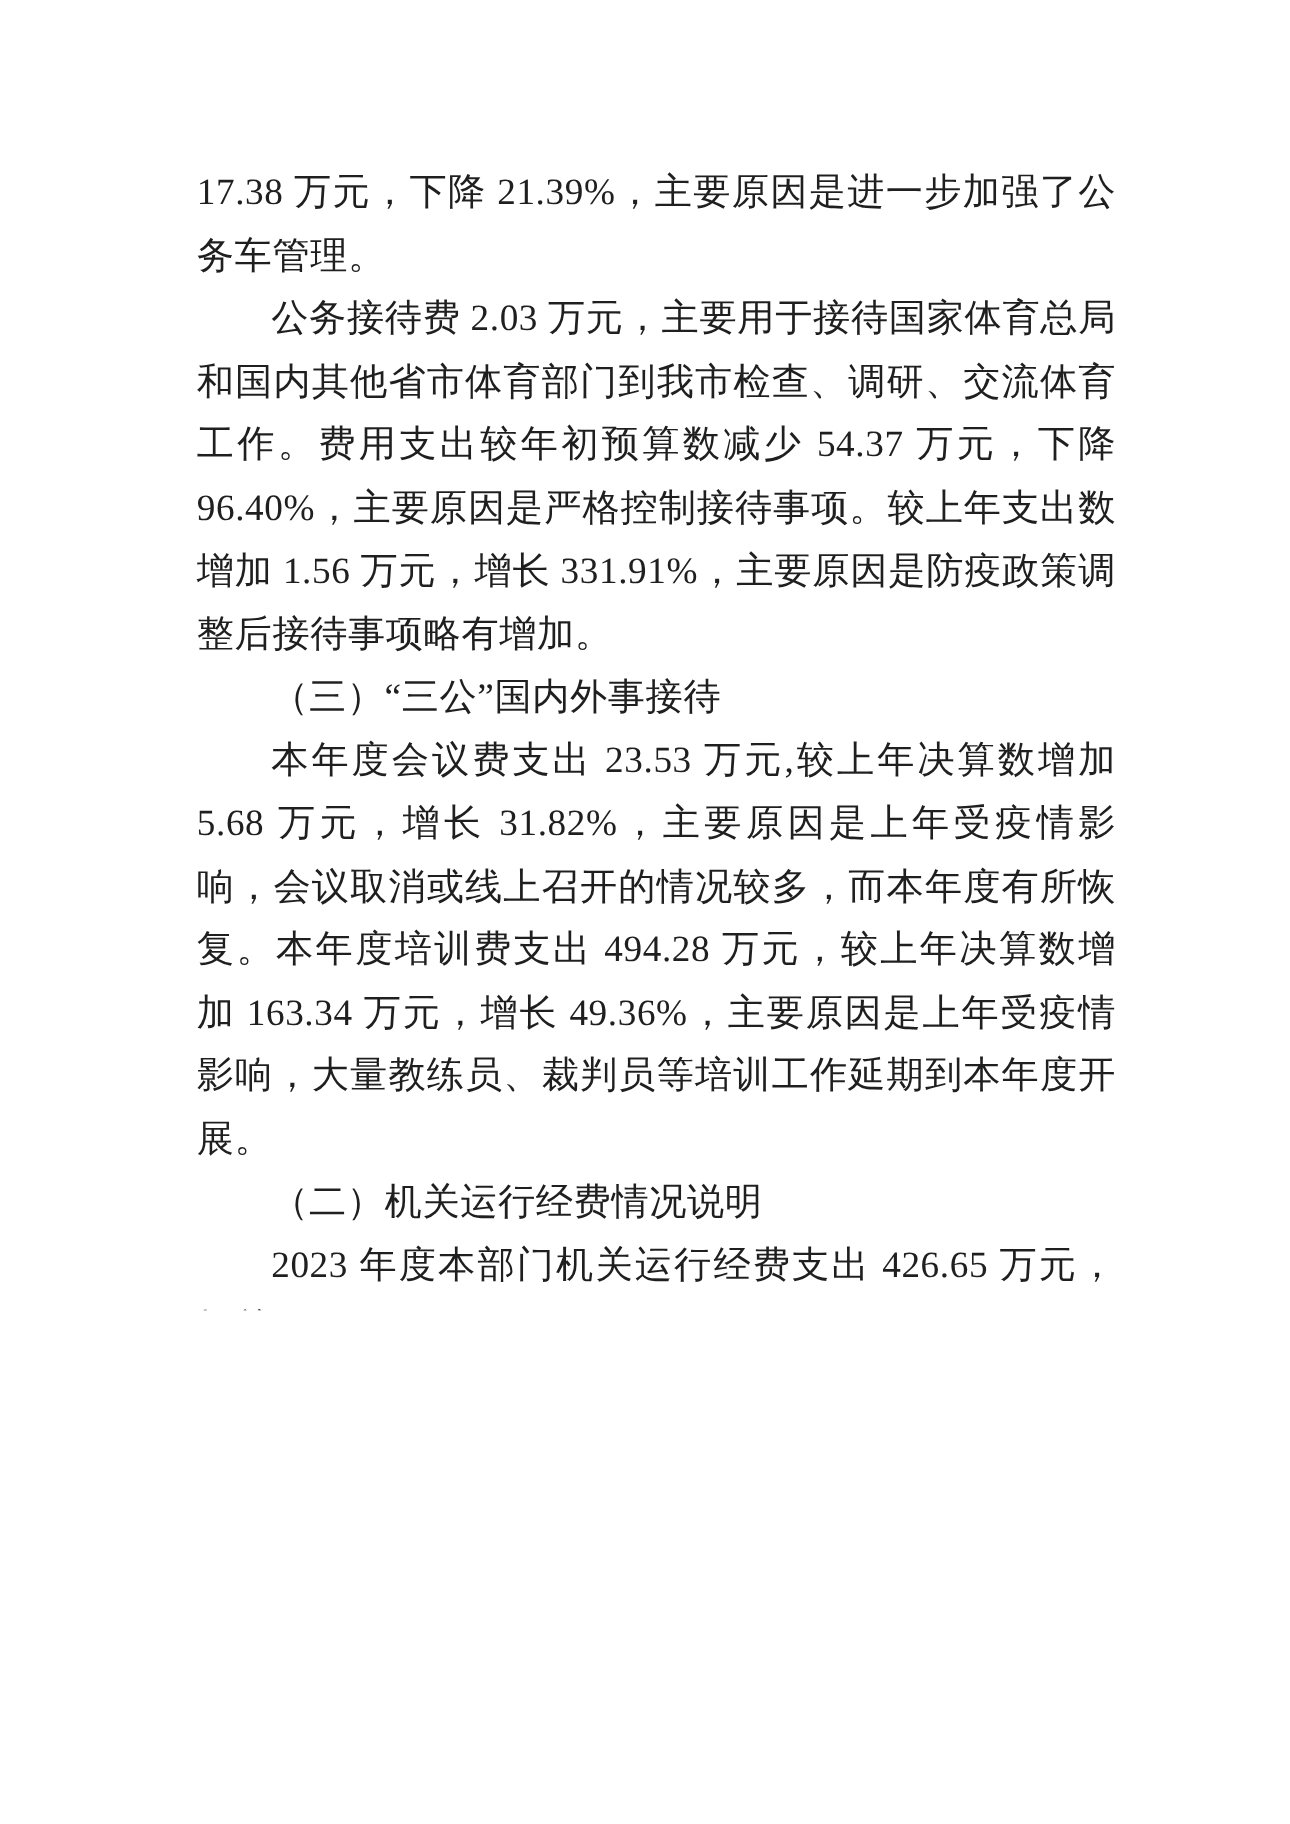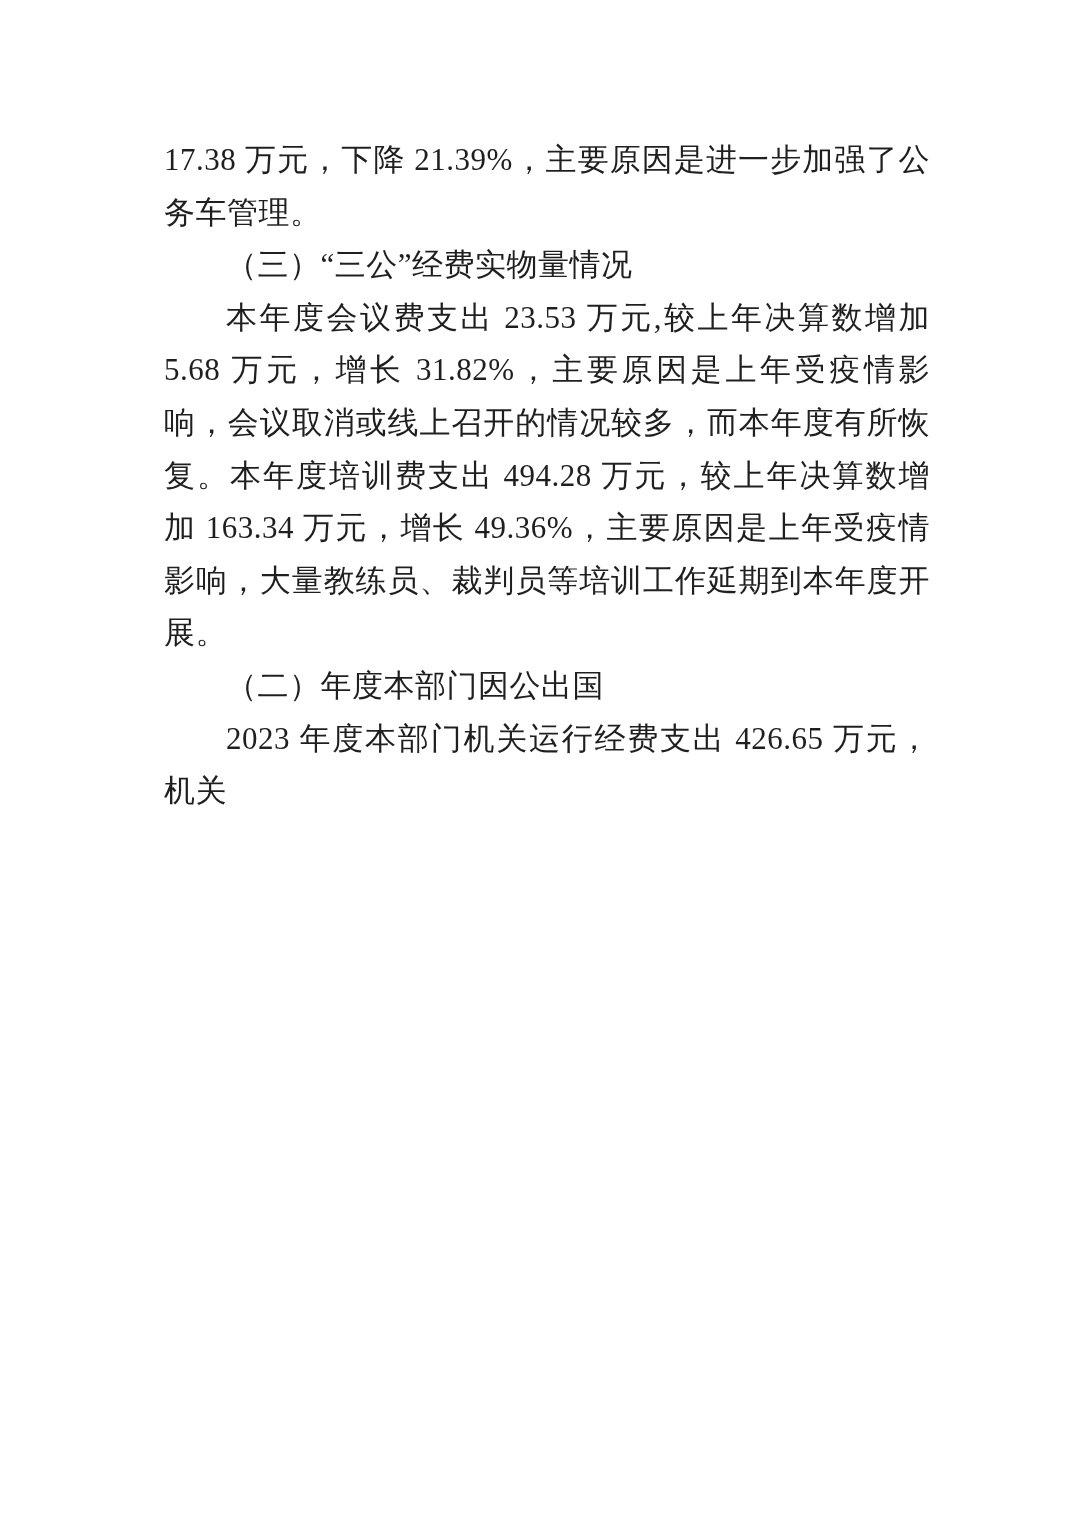--- a/index.html
+++ b/index.html
@@ -55,20 +55,21 @@
     color: #333333;
     letter-spacing: 2px;
   }
 </style>
 </head>
 <body>
 
 <div class="page">
   <div class="content">
     <p class="para no-indent">17.38 万元，下降 21.39%，主要原因是进一步加强了公务车管理。</p>
-    <p class="subheading">（三）“三公”经费实物量情况</p>
+    <p class="para">公务接待费 2.03 万元，主要用于接待国家体育总局和国内其他省市体育部门到我市检查、调研、交流体育工作。费用支出较年初预算数减少 54.37 万元，下降 96.40%，主要原因是严格控制接待事项。较上年支出数增加 1.56 万元，增长 331.91%，主要原因是防疫政策调整后接待事项略有增加。</p>
+    <p class="subheading">（三）“三公”国内外事接待</p>
     <p class="para">本年度会议费支出 23.53 万元,较上年决算数增加 5.68 万元，增长 31.82%，主要原因是上年受疫情影响，会议取消或线上召开的情况较多，而本年度有所恢复。本年度培训费支出 494.28 万元，较上年决算数增加 163.34 万元，增长 49.36%，主要原因是上年受疫情影响，大量教练员、裁判员等培训工作延期到本年度开展。</p>
-    <p class="subheading">（二）年度本部门因公出国</p>
+    <p class="subheading">（二）机关运行经费情况说明</p>
     <p class="para">2023 年度本部门机关运行经费支出 426.65 万元，机关</p>
   </div>
 
   <div class="footer">- 8 -</div>
 </div>
 
 </body></html>

